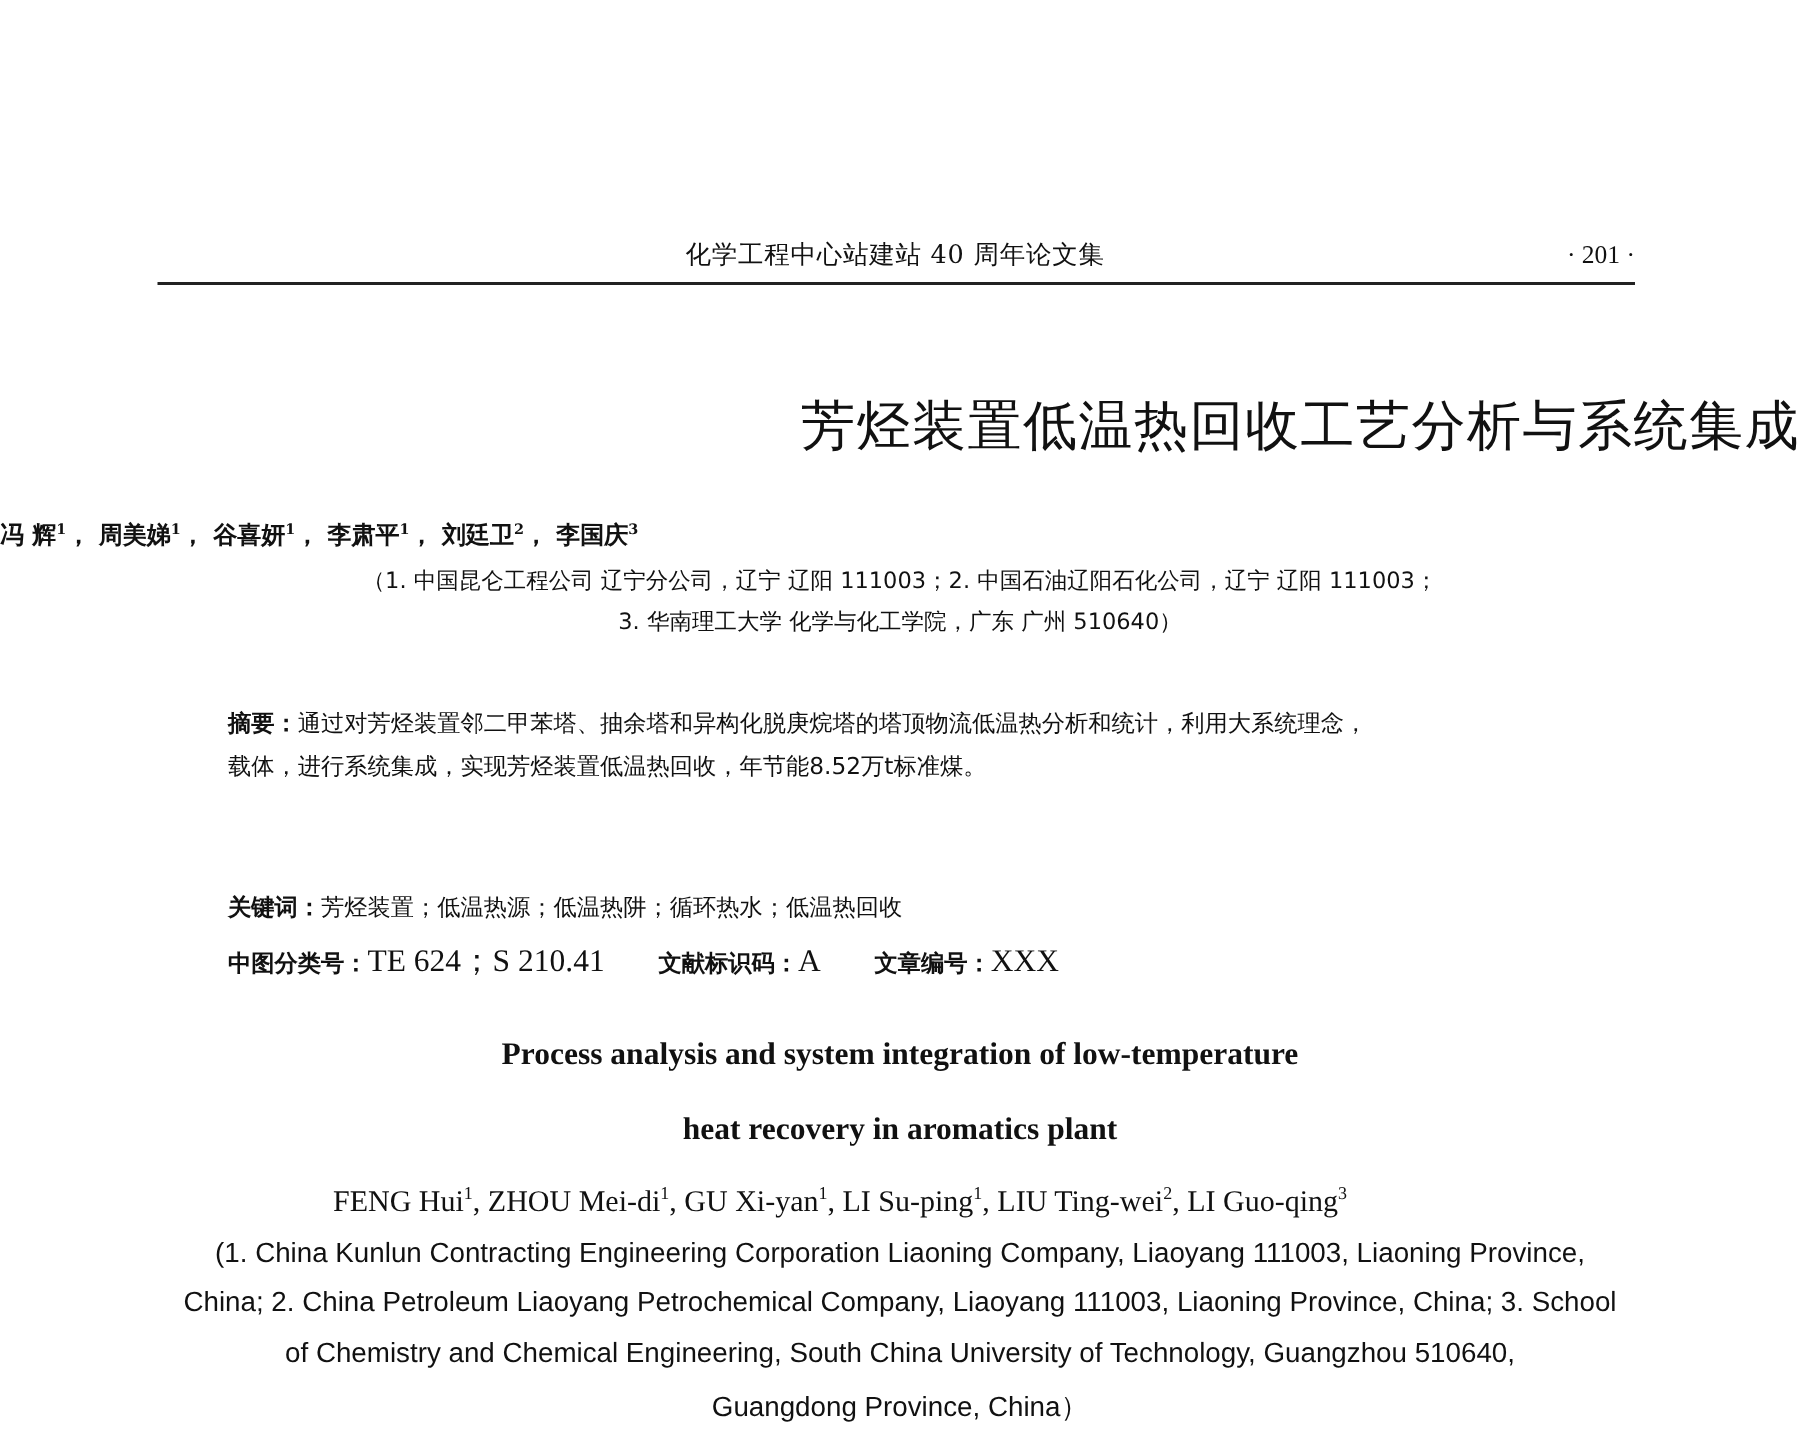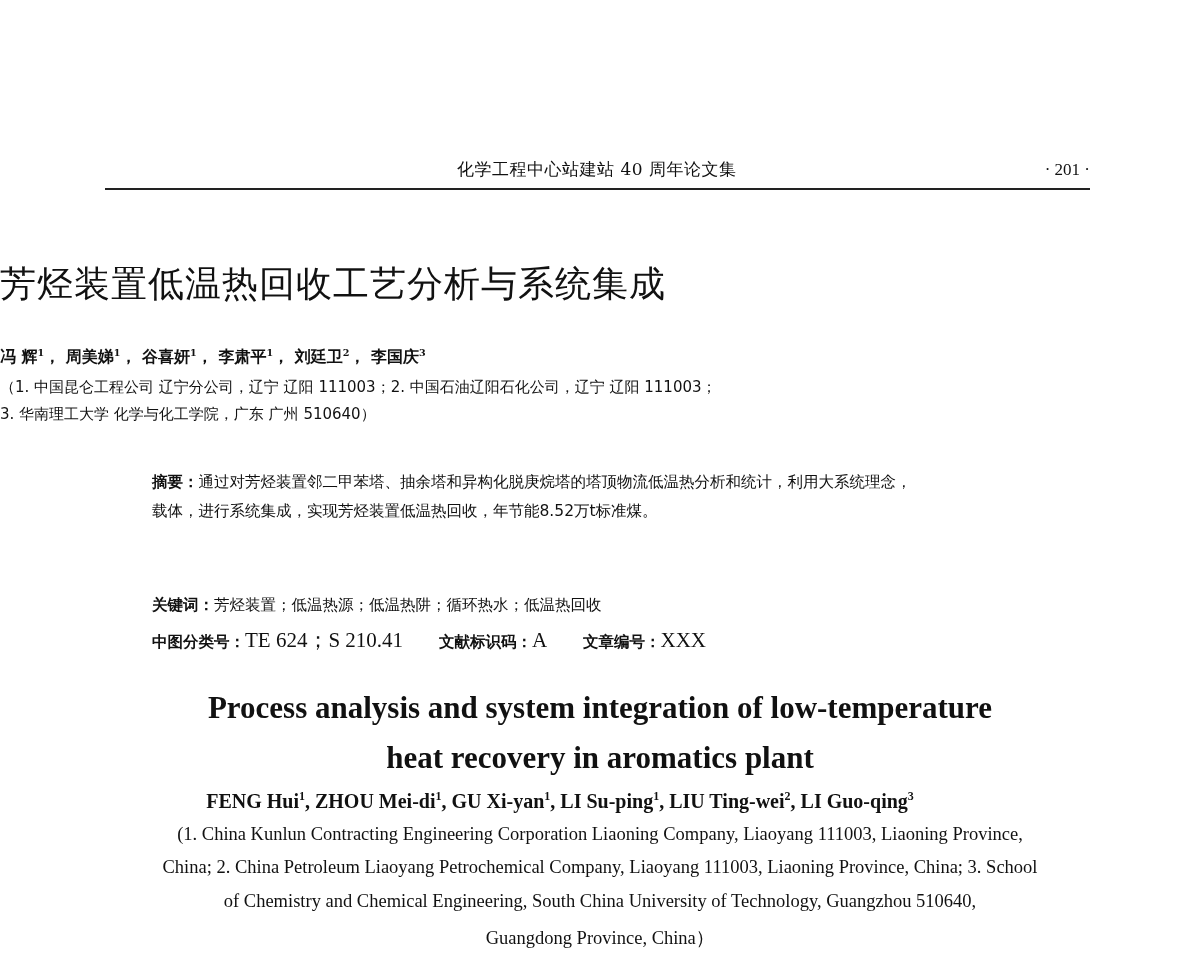--- a/index.html
+++ b/index.html
@@ -2,39 +2,39 @@
 <html><head>
 <meta charset="utf-8">
 <style>
   html, body { margin: 0; padding: 0; background: #ffffff; }
   body { width: 1200px; height: 955px; position: relative; overflow: hidden; color: #111; font-family: "DejaVu Serif", "Liberation Serif", serif; }
   .abs { position: absolute; }
   .running-header { left: 105px; top: 158px; width: 985px; height: 24px; }
   .running-title { position: absolute; left: 352px; top: 0; font-size: 17px; letter-spacing: 0.5px; white-space: nowrap; }
   .page-num { position: absolute; right: 0; top: 2px; font-family: "Liberation Serif", serif; font-size: 17px; white-space: nowrap; }
   .header-rule { left: 105px; top: 188px; width: 985px; height: 2px; background: #222; }
-  .title-cn { left: 0; width: 1200px; top: 260px; text-align: left; font-size: 36px; letter-spacing: 1px; font-family: "DejaVu Serif", serif; }
+  .title-cn { left: 0; width: 1200px; top: 260px; text-align: right; font-size: 36px; letter-spacing: 1px; font-family: "DejaVu Serif", serif; }
   .authors-cn { left: 0; width: 1200px; top: 347px; font-size: 16px; font-weight: bold; font-family: "DejaVu Serif", serif; }
-  .affil-cn { left: 0; width: 1200px; font-size: 15px; font-family: "DejaVu Sans", sans-serif; }
+  .affil-cn { left: 0; width: 1200px; text-align: center; font-size: 15px; font-family: "DejaVu Sans", sans-serif; }
   .affil-cn.l1 { top: 378px; }
   .affil-cn.l2 { top: 405px; }
   sup { font-size: 60%; vertical-align: super; line-height: 0; }
   .abstract-block { left: 152px; top: 468px; width: 910px; font-family: "DejaVu Sans", sans-serif; font-size: 15.5px; line-height: 28.5px; }
   .abstract-block .label { font-weight: bold; }
   .abs-line { white-space: nowrap; display: block; }
   .kw-line { left: 152px; top: 595px; font-family: Liberation Mono, monospace; font-size: 15.5px; white-space: nowrap; }
   .cls-line { left: 152px; top: 626px; font-family: "DejaVu Sans", sans-serif; font-size: 15.5px; white-space: nowrap; }
   .cls-line .val { font-family: "Liberation Serif", serif; font-size: 21px; }
   .bold { font-weight: bold; }
   .gap { display: inline-block; width: 26px; }
-  .title-en { left: 0; width: 1200px; text-align: center; font-family: "Liberation Serif", serif; font-weight: bold; font-size: 31px; }
+  .title-en { left: 0; width: 1200px; text-align: center; font-family: "Liberation Serif", serif; font-weight: bold; font-size: 21px; }
   .title-en.l1 { top: 690px; }
   .title-en.l2 { top: 740px; }
-  .authors-en { left: 0; width: 1120px; top: 790px; text-align: center; font-family: "Liberation Serif", serif; font-weight: bold; font-size: 20px; }
-  .affil-en { left: 0; width: 1200px; text-align: center; font-family: Liberation Serif, serif; font-size: 18.5px; white-space: nowrap; }
+  .authors-en { left: 0; width: 1120px; top: 790px; text-align: center; font-family: "Liberation Serif", serif; font-weight: normal; font-size: 20px; }
+  .affil-en { left: 0; width: 1200px; text-align: center; font-family: Liberation Sans, sans-serif; font-size: 18.5px; white-space: nowrap; }
   .affil-en.l1 { top: 824px; }
   .affil-en.l2 { top: 857px; }
   .affil-en.l3 { top: 891px; }
   .affil-en.l4 { top: 925px; }
 </style>
 </head>
 <body>
 
 <div class="abs running-header">
   <span class="running-title">化学工程中心站建站 40 周年论文集</span>

